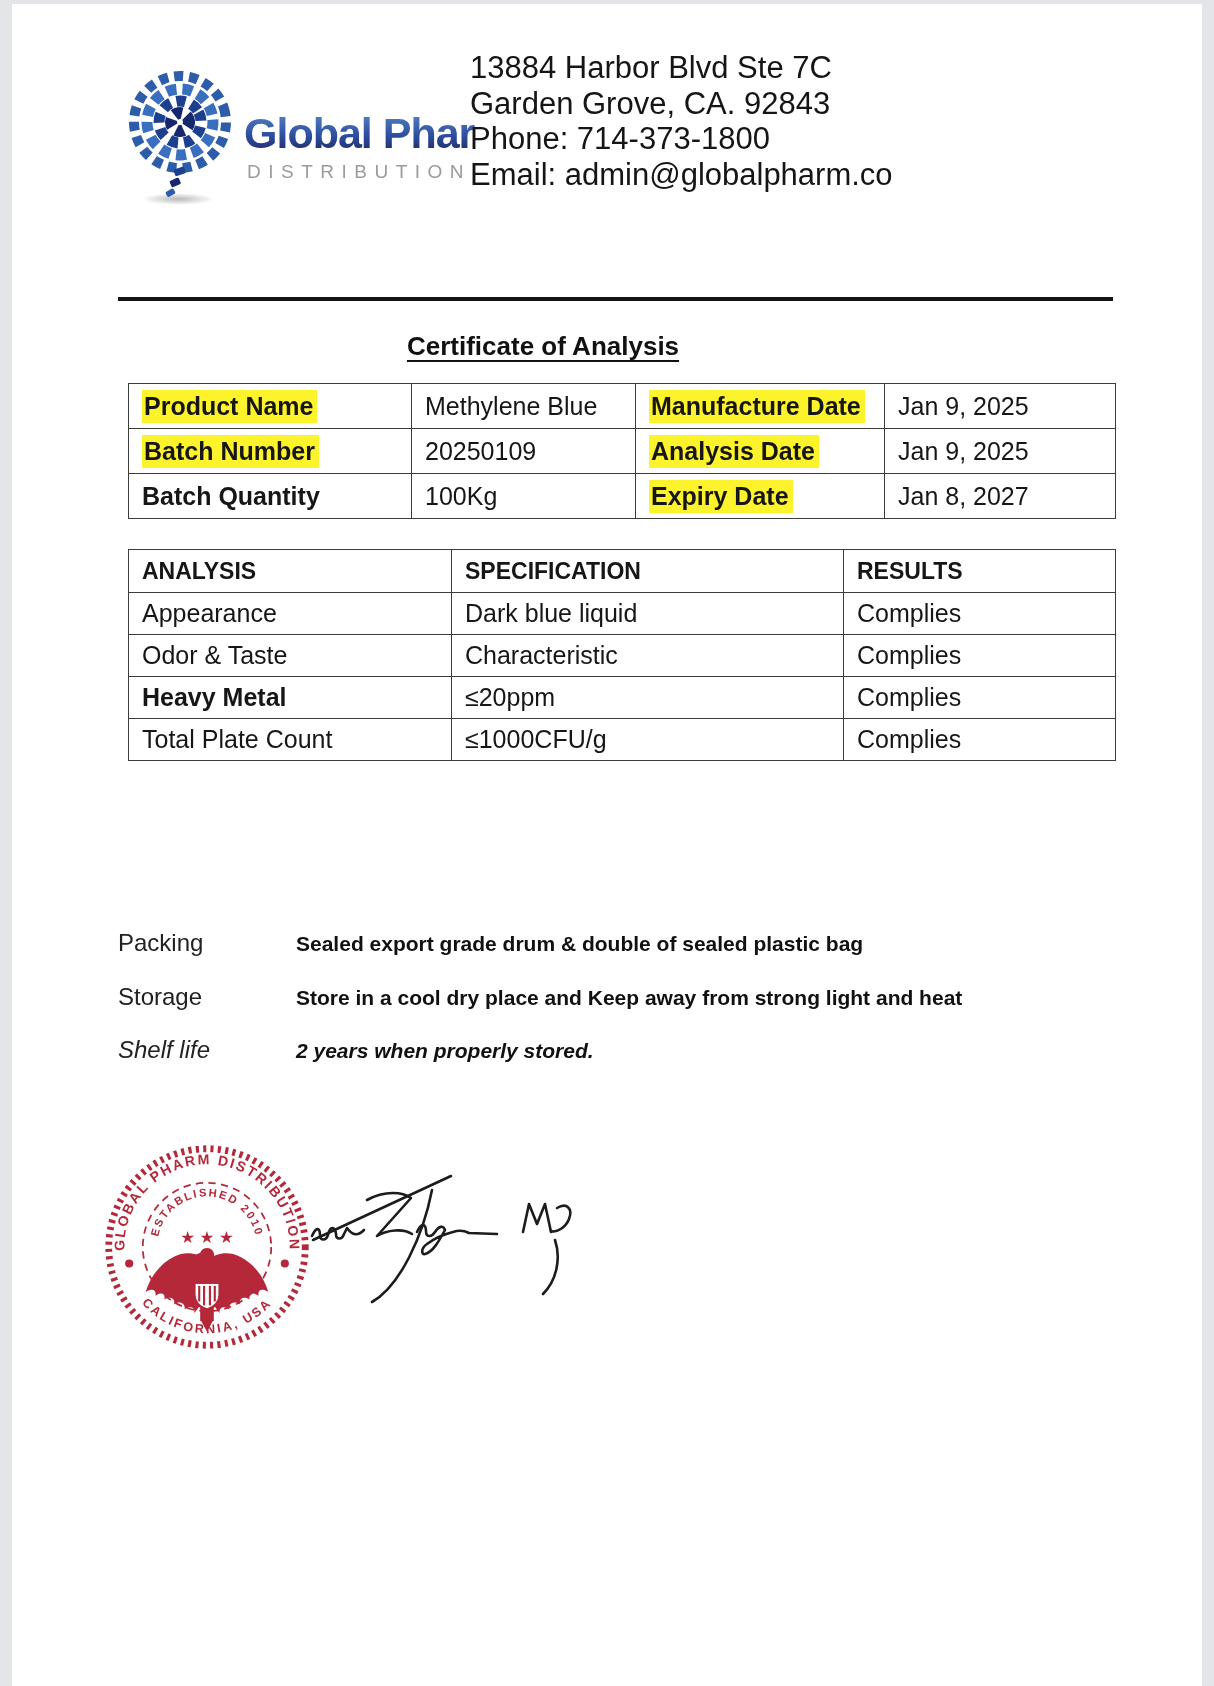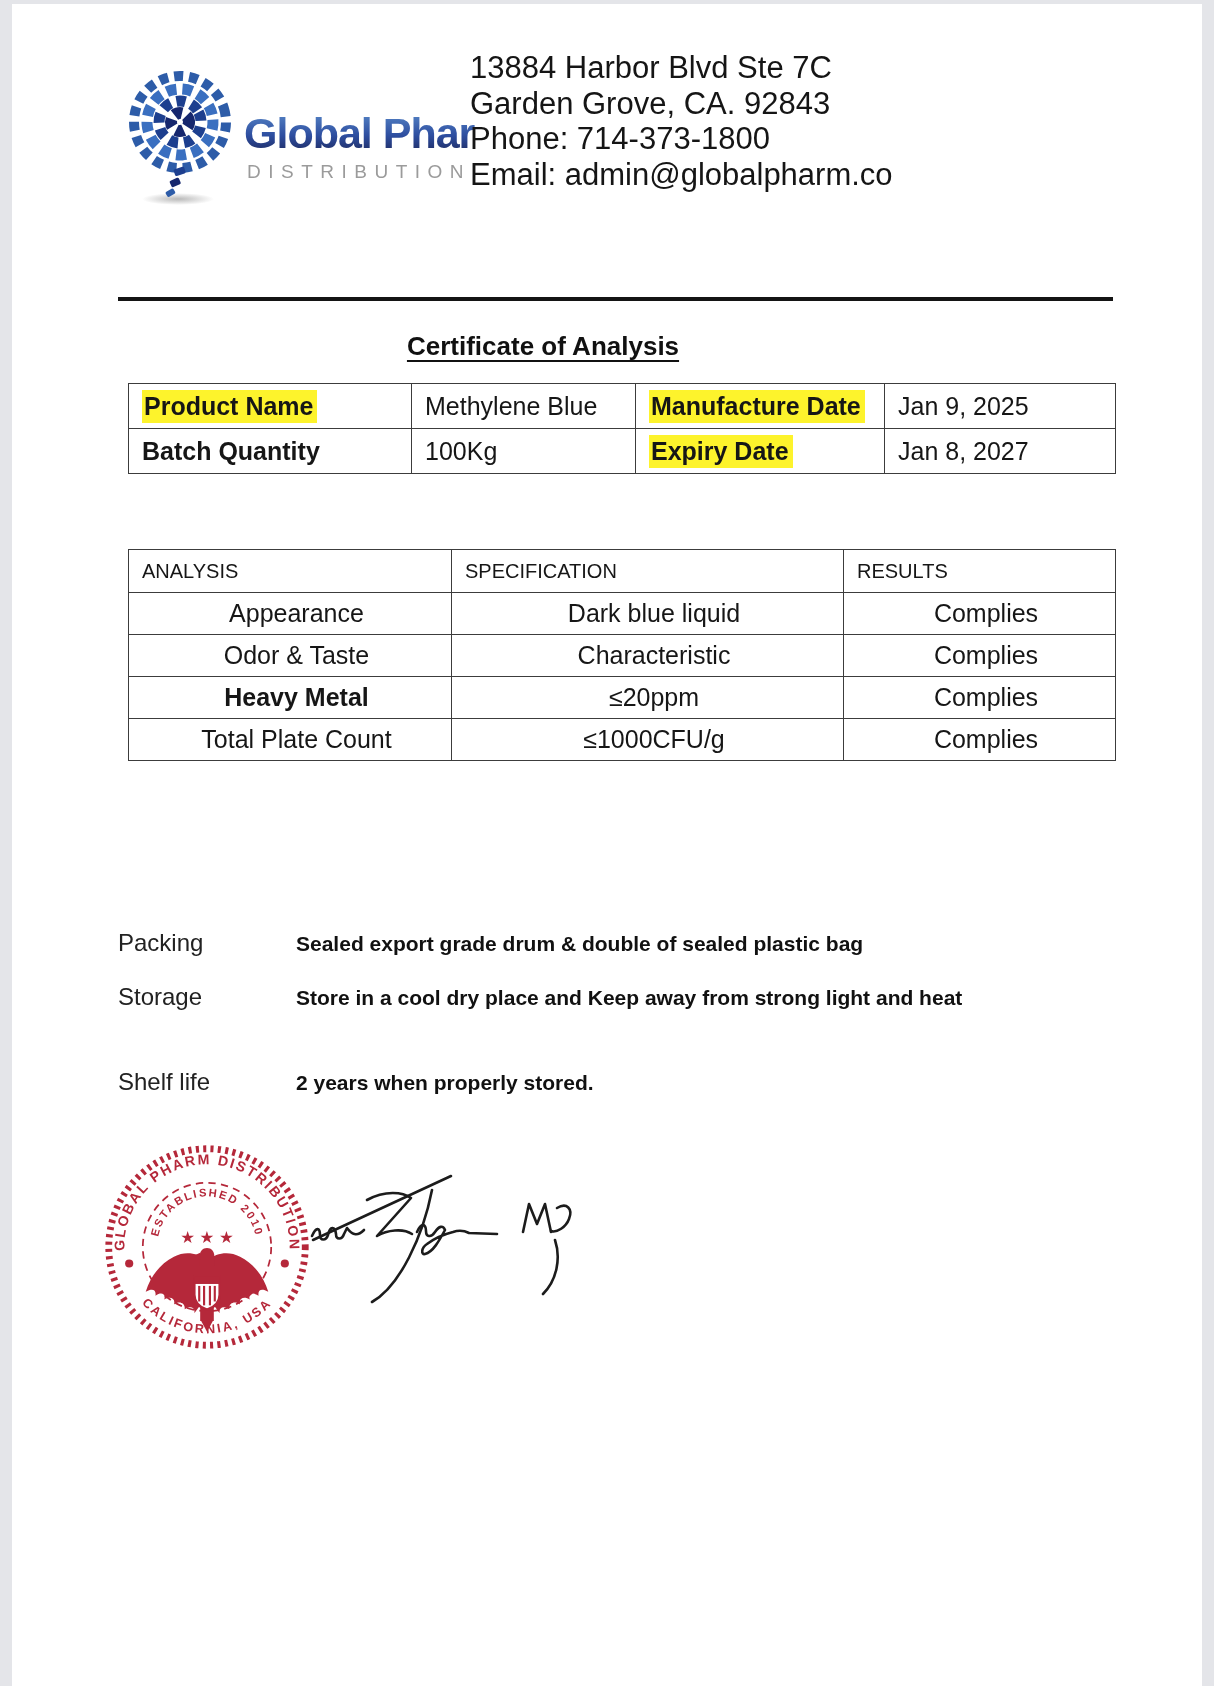--- a/index.html
+++ b/index.html
@@ -17,30 +17,30 @@
 
   table { border-collapse:collapse; table-layout:fixed; background:#fff; }
   td, th { border:1px solid #3c3c3c; vertical-align:middle; padding:0 0 0 13px; font-size:25px; color:#161616; text-align:left; overflow:hidden; white-space:nowrap; }
 
   .info-table { position:absolute; left:116px; top:379px; width:987px; }
   .info-table td { height:45px; }
   .info-table td.lbl { font-weight:bold; }
   .hl { background:#fdf32c; padding:2px 4px 3px 2px; }
 
   .analysis-table { position:absolute; left:116px; top:545px; width:987px; }
-  .analysis-table th { height:43px; font-weight:normal; font-size:20px;margin-left:32px; }
-  .analysis-table td { height:42px;text-align:center; }
+  .analysis-table th { height:43px; font-weight:bold; font-size:23px;margin-left:32px; }
+  .analysis-table td { height:42px; }
   .analysis-table td.bold { font-weight:bold; }
 
   .handling-row { position:absolute; left:106px; width:1000px; height:34px; }
   .handling-label { position:absolute; left:0; top:0; font-size:24px; color:#222; }
   .handling-value { position:absolute; left:178px; top:3px; font-size:21px; font-weight:bold; color:#111; white-space:nowrap; }
   #handling-0 { top:925px; }
   #handling-1 { top:979px; }
-  #handling-2 { top:1064px; }
+  #handling-2 { top:1032px;font-style:italic; }
 
   .seal-svg { position:absolute; left:88px; top:1136px; width:214px; height:214px; }
   .sig-svg { position:absolute; left:243px; top:1152px; width:344px; height:156px; }
 </style>
 </head>
 <body>
 
 <div class="page">
 
   <svg class="logo-svg" viewBox="0 0 360 155">
@@ -87,20 +87,26 @@
         <col style="width:283px">
         <col style="width:224px">
         <col style="width:249px">
         <col style="width:231px">
       </colgroup>
     <tbody>
         <tr>
       <td class="lbl"><span class="hl">Product Name</span></td>
       <td>Methylene Blue</td>
       <td class="lbl"><span class="hl">Manufacture Date</span></td>
+      <td>Jan 9, 2025</td>
+    </tr>
+    <tr>
+      <td class="lbl"><span class="hl">Batch Number</span></td>
+      <td>20250109</td>
+      <td class="lbl"><span class="hl">Analysis Date</span></td>
       <td>Jan 9, 2025</td>
     </tr>
     <tr>
       <td class="lbl"><span>Batch Quantity</span></td>
       <td>100Kg</td>
       <td class="lbl"><span class="hl">Expiry Date</span></td>
       <td>Jan 8, 2027</td>
     </tr>
   </tbody>
     </table>

